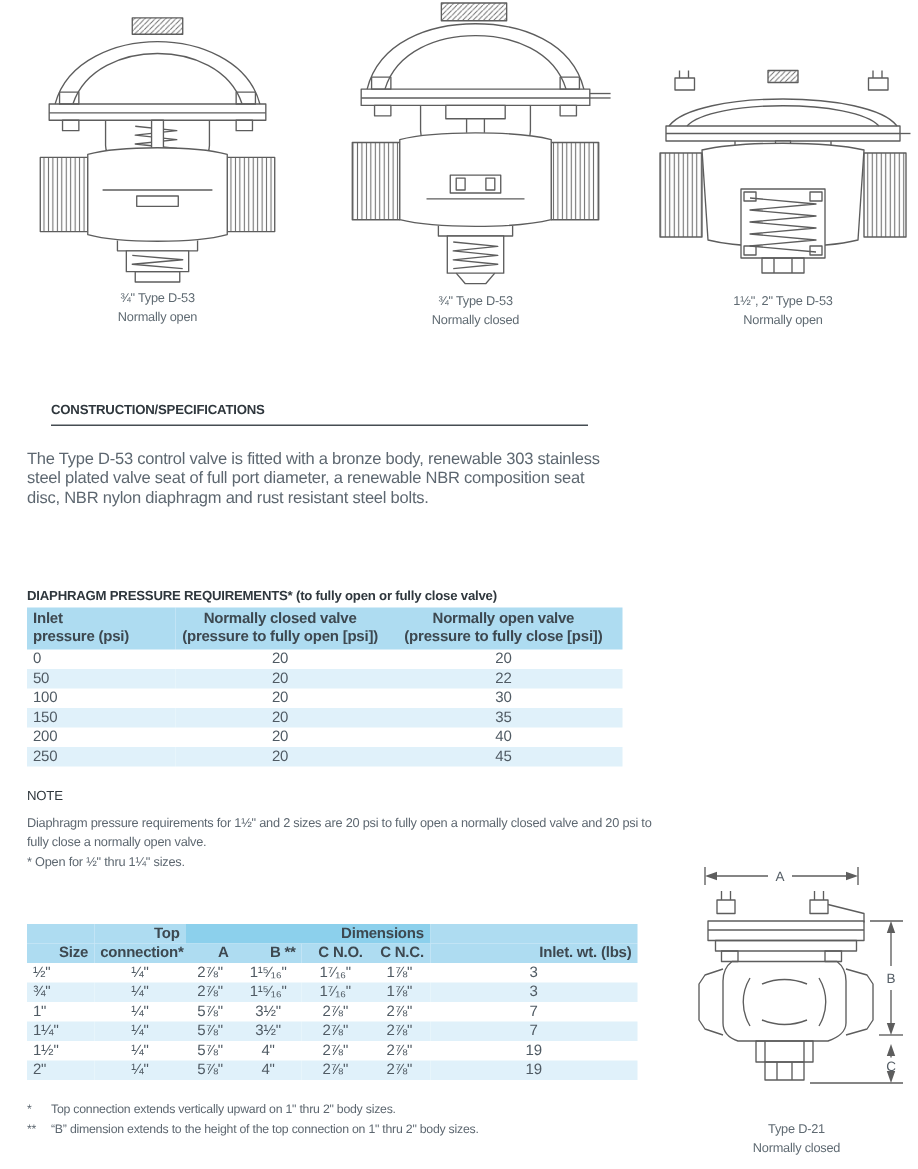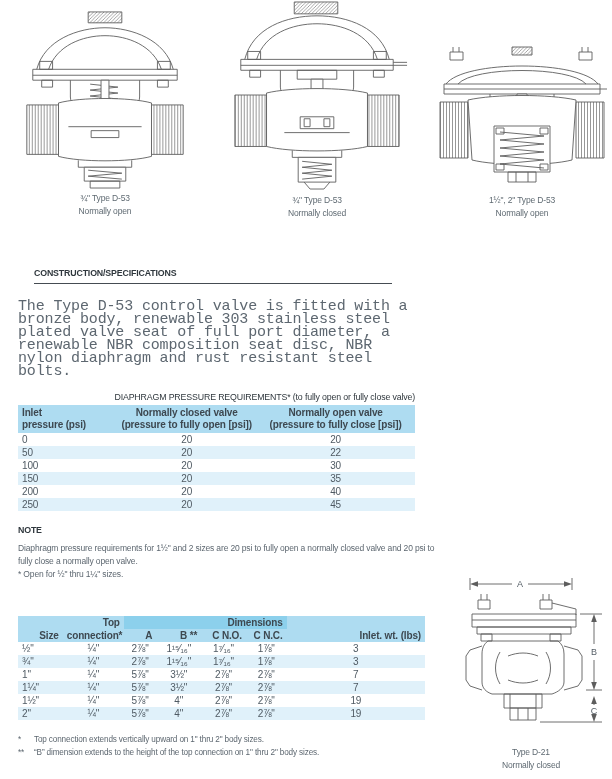--- a/index.html
+++ b/index.html
@@ -4,32 +4,32 @@
 <style>
   html,body{margin:0;padding:0;background:#fff;}
   .page{position:relative;width:612px;height:779px;background:#fff;overflow:hidden;
         font-family:"Liberation Sans",sans-serif;color:#5d6770;letter-spacing:-0.15px;}
   .fig{position:absolute;text-align:center;}
   .fig svg{display:block;margin:0 auto;}
   .fig-caption{font-size:8.5px;line-height:13px;color:#5f6a72;margin-top:2px;}
   .sec-construction{position:absolute;left:18px;top:252px;width:390px;}
   .sec-heading{font-size:8.8px;font-weight:bold;color:#2f373d;margin:16px;
                padding-bottom:5px;border-bottom:1.2px solid #454c52;}
-  .sec-body{font-size:15px;line-height:13px;margin:8px 0 0 0;font-family:Liberation Mono, monospace;}
+  .sec-body{font-size:11px;line-height:13px;margin:8px 0 0 0;}
   .sec-pressure{position:absolute;left:18px;top:392px;width:397px;}
-  .tbl-title{font-size:8.8px;font-weight:normal;color:#2f373d;margin:0 0 3px 0;text-align:right;}
+  .tbl-title{font-size:8.8px;font-weight:bold;color:#2f373d;margin:0 0 3px 0;}
   table{border-collapse:collapse;width:100%;table-layout:fixed;font-size:10px;color:#4f5a63;}
   thead th{background:#aedcf1;font-weight:bold;color:#3d4850;padding:2px 4px;line-height:12px;vertical-align:top;}
   .al{text-align:left;}.ac{text-align:center;}
   tbody td{padding:1px 4px;line-height:11px;height:11px;}
   tbody tr.alt{background:#e0f1fa;}
   .dims-group th{padding:1px 4px;line-height:11px;text-align:right;}
   th.c-dims{background:#8cd0ec;}
   .sec-note{position:absolute;left:18px;top:524px;width:424px;font-size:8.5px;line-height:13px;}
-  .note-heading{font-size:8.8px;font-weight:bold;color:#2f373d;margin:0 0 5px 0;}
+  .note-heading{font-size:8.8px;font-weight:normal;color:#2f373d;margin:0 0 5px 0;}
   .note-body{margin:0;}
   .sec-dims{position:absolute;left:18px;top:616px;width:407px;}
   .footnotes{position:absolute;left:18px;top:733px;width:430px;font-size:8.2px;line-height:13px;}
   .fn-row{display:flex;}
   .fn-sym{width:16px;flex:0 0 16px;}
   .dim-diagram{position:absolute;left:452px;top:574px;width:158px;text-align:center;}
   .dim-diagram svg{display:block;margin:0 auto;}
   .diag-caption{font-size:8.5px;line-height:13px;color:#5f6a72;}
   svg text{font-family:"Liberation Sans",sans-serif;}
 </style>

